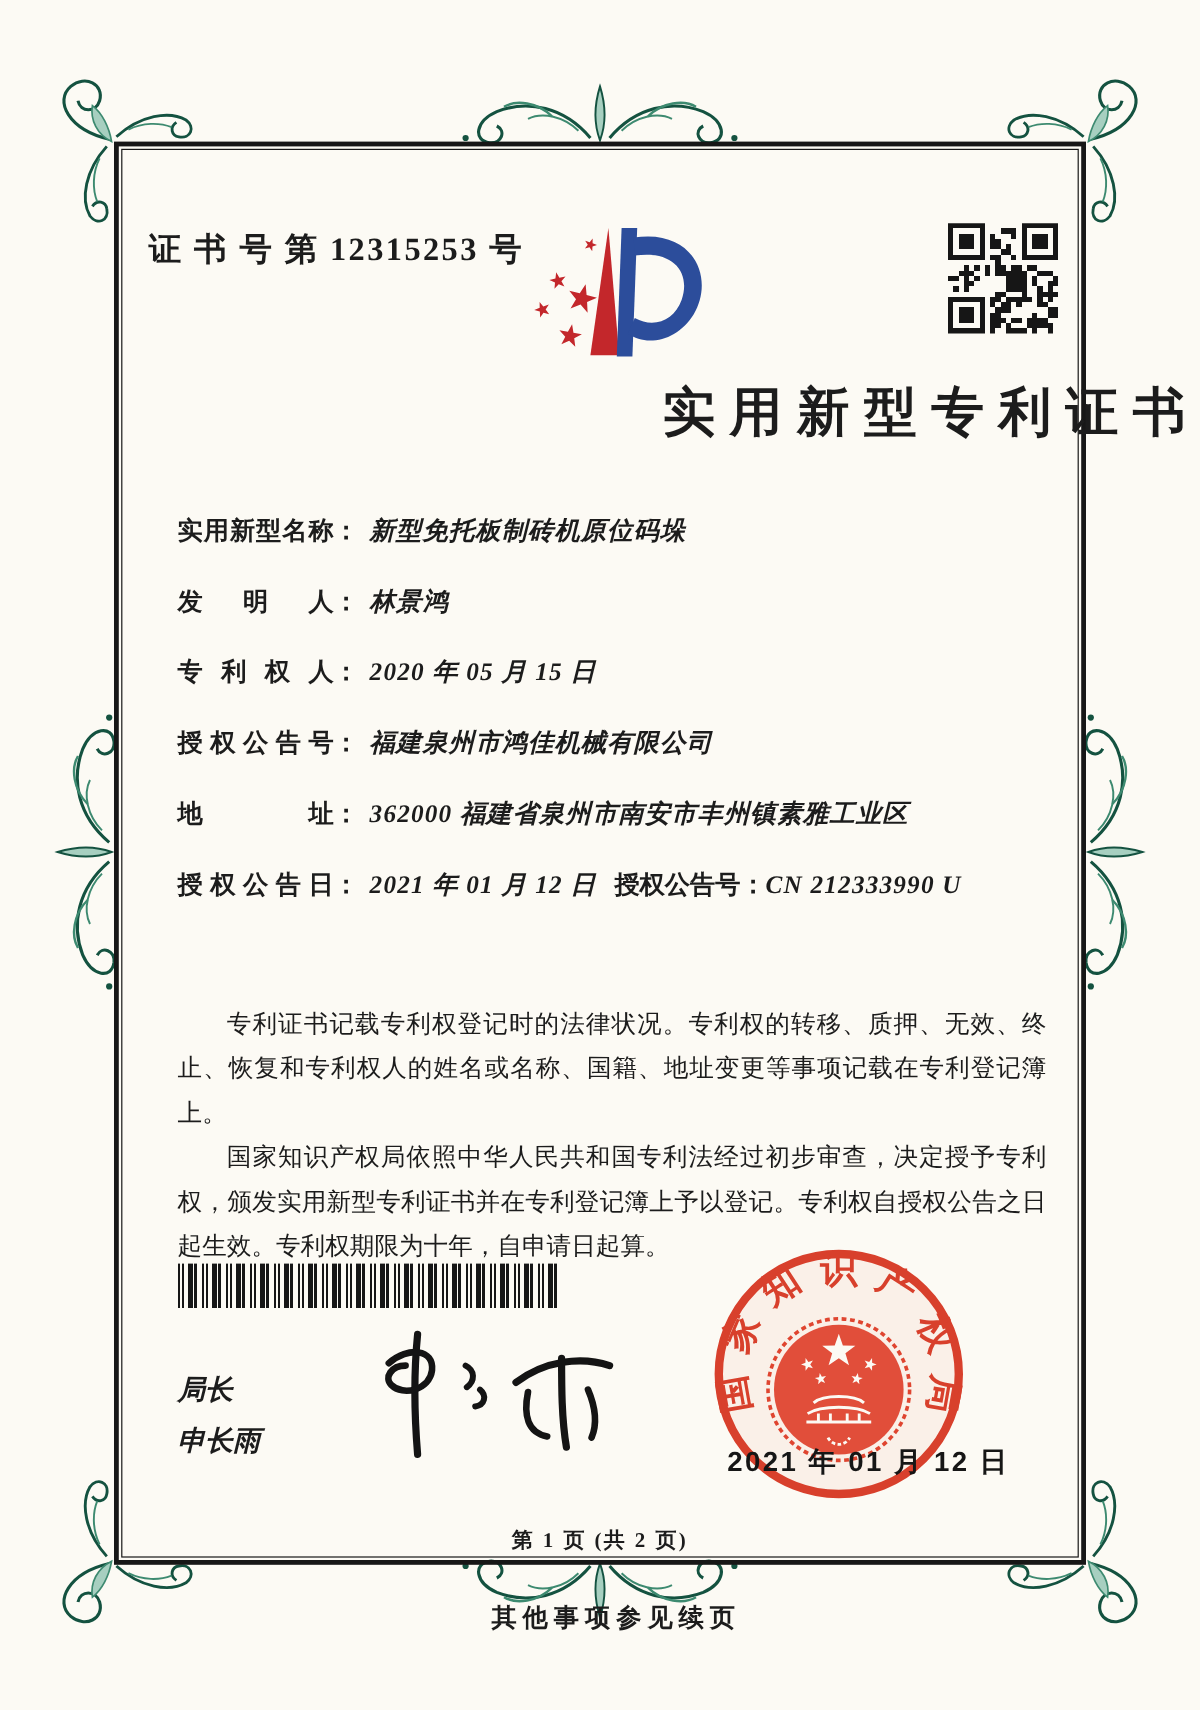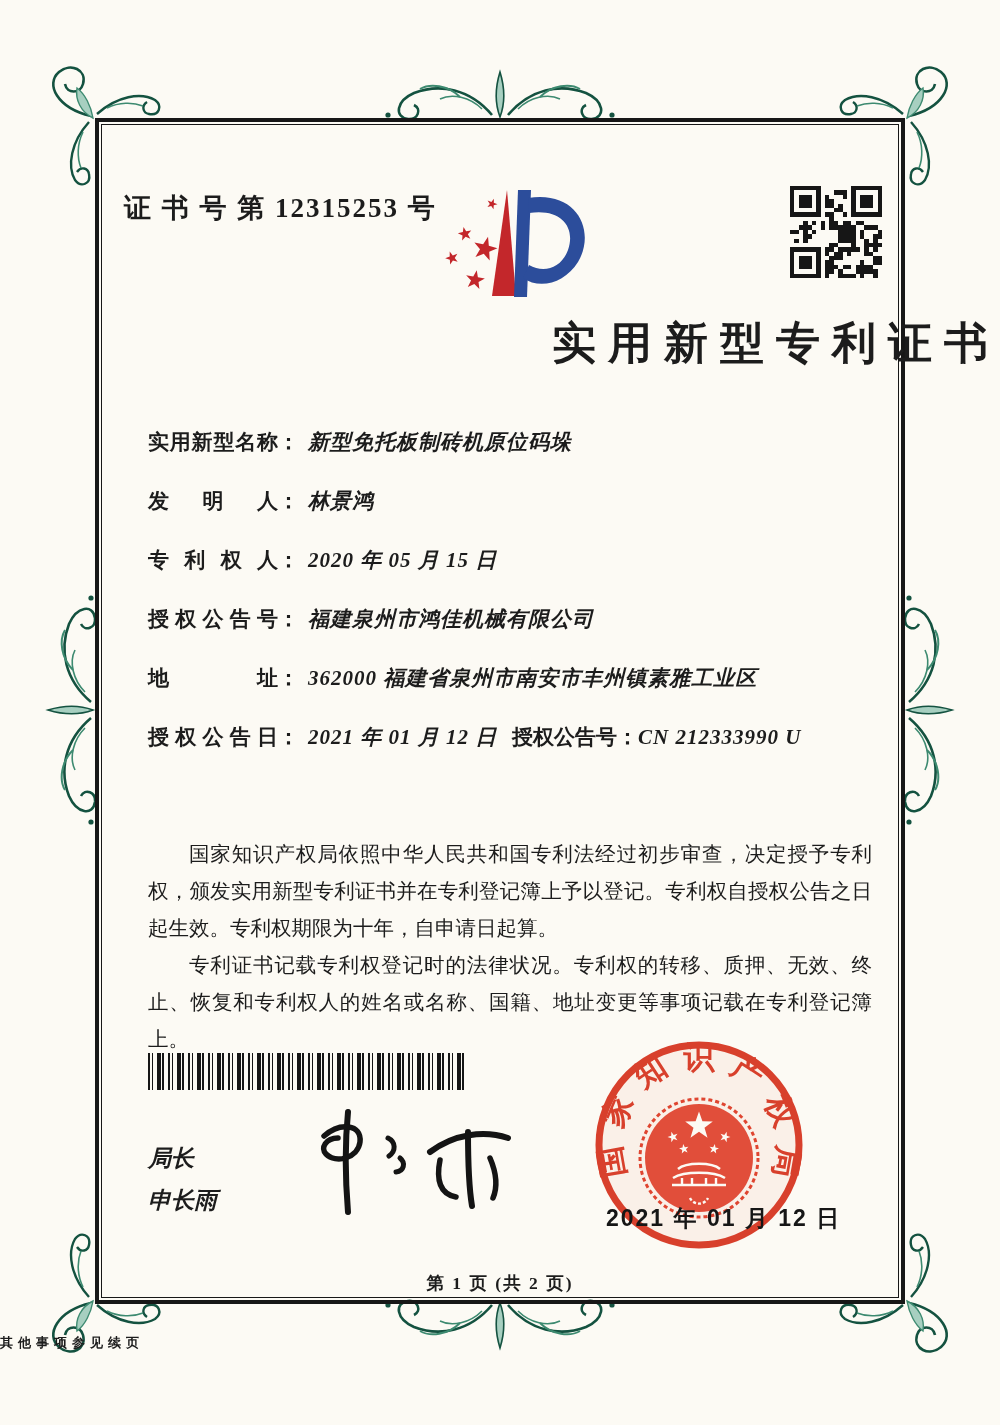--- a/index.html
+++ b/index.html
@@ -59,21 +59,21 @@
   .sig{left:282px;top:1104px;width:250px;height:118px;}
 
   .seal{left:592px;top:1038px;width:214px;height:214px;}
   .seal-date{
     left:606px;top:1203px;font-size:23px;font-weight:700;
     letter-spacing:2px;font-family:"Liberation Sans","DejaVu Sans",sans-serif;
     color:#161616;
   }
 
   .page-num{left:0;right:0;top:1271px;text-align:center;font-size:17.5px;font-weight:600;letter-spacing:2px;}
-  .cont-note{left:0;right:0;top:1334px;font-size:13px;font-weight:600;letter-spacing:5px;}
+  .cont-note{left:0;right:0;top:1334px;text-align:center;font-size:21px;font-weight:600;letter-spacing:5px;padding-left:27px;}
 </style>
 </head>
 <body>
 
 <div class="abs" style="inset:0;">
 
   <svg class="abs decor-svg" viewBox="0 0 1000 1425">
     <defs>
       <g id="edge-orn">
         <path d="M0,-2 C-6,-18 -4,-34 0,-47 C4,-34 6,-18 0,-2 Z" fill="#a7cfc0" stroke="#145240" stroke-width="1.6"></path>
@@ -278,22 +278,22 @@
     <div class="frow">
       <span class="flabel">地址</span><span class="fcolon">：</span><span class="fvalue">362000 福建省泉州市南安市丰州镇素雅工业区</span>
     </div>
     <div class="frow">
       <span class="flabel">授权公告日</span><span class="fcolon">：</span><span class="fvalue">2021 年 01 月 12 日</span>
       <span class="grant-right"><span>授权公告号</span><span>：</span><span class="fvalue">CN 212333990 U</span></span>
     </div>
   </div>
 
   <div class="abs paras">
+    <p>专利证书记载专利权登记时的法律状况。专利权的转移、质押、无效、终止、恢复和专利权人的姓名或名称、国籍、地址变更等事项记载在专利登记簿上。</p>
     <p>国家知识产权局依照中华人民共和国专利法经过初步审查，决定授予专利权，颁发实用新型专利证书并在专利登记簿上予以登记。专利权自授权公告之日起生效。专利权期限为十年，自申请日起算。</p>
-    <p>专利证书记载专利权登记时的法律状况。专利权的转移、质押、无效、终止、恢复和专利权人的姓名或名称、国籍、地址变更等事项记载在专利登记簿上。</p>
   </div>
 
   <div class="abs barcode"></div>
 
   <div class="abs officer">
     <div>局长</div>
     <div>申长雨</div>
   </div>
 
   <svg class="abs sig" viewBox="0 0 250 118" fill="none" stroke="#141414" stroke-linecap="round" stroke-linejoin="round">

